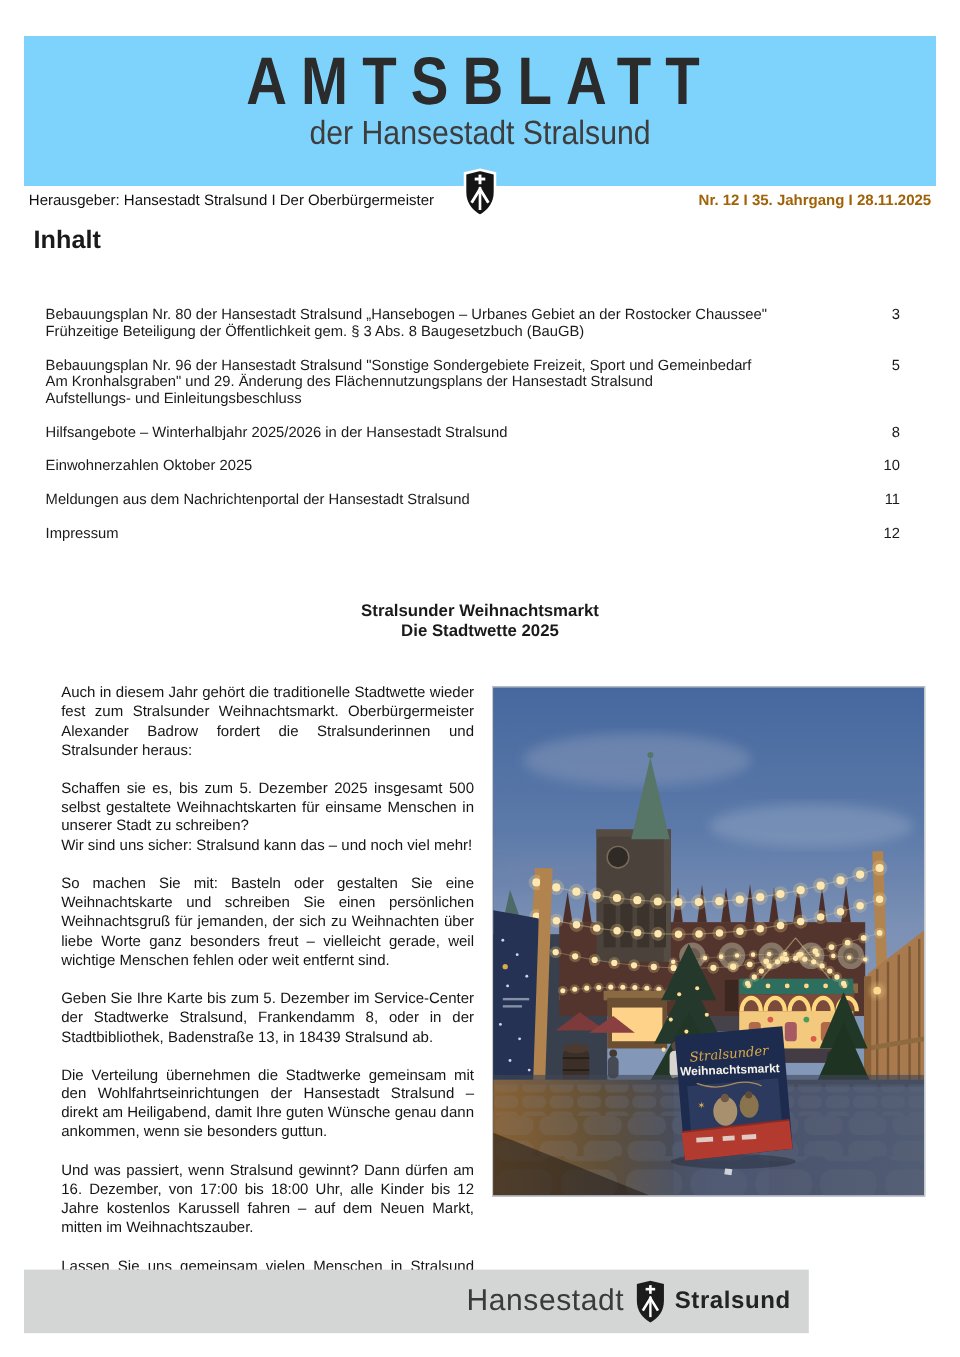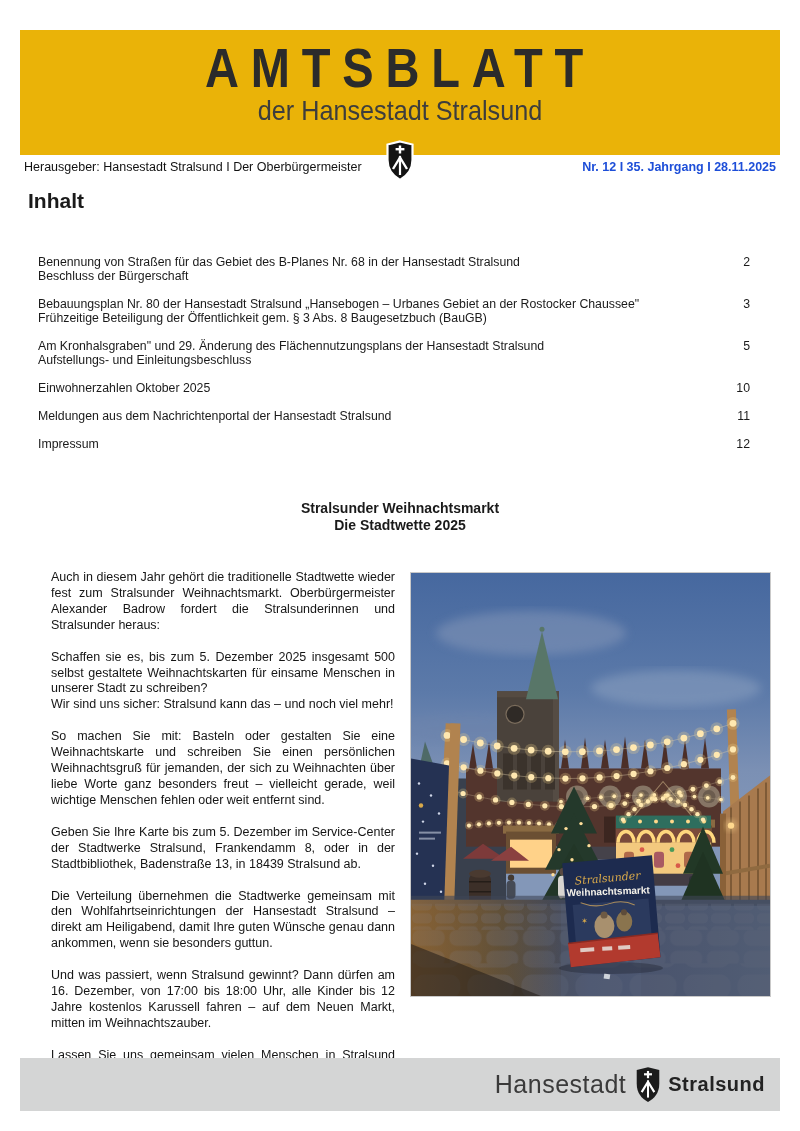--- a/index.html
+++ b/index.html
@@ -1,30 +1,30 @@
 <!DOCTYPE html>
 <html><head>
 <meta charset="utf-8">
 <style>
   html,body{margin:0;padding:0;background:#ffffff;}
   body{width:800px;height:1131px;position:relative;overflow:hidden;
        font-family:"Liberation Sans",sans-serif;color:#1a1a1a;}
   .abs{position:absolute;}
 
   
-  .masthead{left:20px;top:30px;width:760px;height:125px;background:#eab308;text-align:center;}
+  .masthead{left:20px;top:30px;width:760px;height:125px;background:#7dd3fc;text-align:center;}
   .masthead-title{margin:0;padding-top:10px;font-size:56px;font-weight:700;color:#2b2b2b;
       letter-spacing:14px;transform:scaleX(0.84);transform-origin:50% 50%;line-height:1.0;}
   .masthead-sub{margin:0;font-size:28px;font-weight:400;color:#3d3d3d;
       transform:scaleX(0.90);transform-origin:50% 50%;line-height:1.1;}
   .shield-top{left:386px;top:140px;width:28px;height:41px;}
   .pubrow{left:24px;top:159px;width:752px;display:flex;justify-content:space-between;
       font-size:12.5px;line-height:16px;gap:20px;}
   .pub-left{font-weight:500;color:#111;}
-  .pub-right{font-weight:700;color:#1d4ed8;text-align:center;}
+  .pub-right{font-weight:700;color:#a16207;text-align:center;}
 
   
   .inhalt{left:28px;top:189px;font-size:21px;font-weight:700;margin:0;text-align:right;}
   .toc{left:38px;top:255px;width:712px;}
   .toc-entry{display:flex;align-items:flex-start;margin-bottom:14px;}
   .toc-lines{flex:1;padding-right:10px;}
   .toc-line{font-size:12.3px;line-height:14px;}
   .toc-page{width:30px;text-align:right;font-size:12.3px;line-height:14px;}
 
   
@@ -33,21 +33,21 @@
   .text-col{left:35px;top:570px;width:360px;}
   .body-par{margin:0 0 16px 16px;font-size:12.5px;line-height:15.9px;text-align:justify;
       white-space:pre-line;color:#151515;}
 
   
   .photo{left:410px;top:572px;width:359px;height:423px;border:1px solid #c9c9c9;
       box-sizing:content-box;background:#4b6ba1;}
   .photo svg{display:block;width:100%;height:100%;}
 
   
-  .footer{left:20px;top:1058px;width:760px;height:53px;background:#d4d5d5;
+  .footer{left:20px;top:1058px;width:654px;height:53px;background:#d4d5d5;
       display:flex;align-items:center;justify-content:flex-end;padding-right:15px;box-sizing:border-box;}
   .footer-light{font-size:25px;font-weight:400;color:#3a3a3a;letter-spacing:0.5px;}
   .footer-bold{font-size:20px;font-weight:700;color:#232323;letter-spacing:0.5px;}
   .footer-shield{width:26px;height:37px;margin:0 7px 0 9px;}
 </style>
 </head>
 <body>
 
 <header class="abs masthead">
   <h1 class="masthead-title">AMTSBLATT</h1>
@@ -65,44 +65,44 @@
 </div>
 
 <div class="abs pubrow">
   <span class="pub-left">Herausgeber: Hansestadt Stralsund I Der Oberbürgermeister</span>
   <span class="pub-right">Nr. 12 I 35. Jahrgang I 28.11.2025</span>
 </div>
 
 <h2 class="abs inhalt">Inhalt</h2>
 
 <div class="abs toc">
-  <div class="toc-entry">
-    <div class="toc-lines">
-        <div class="toc-line">Benennung von Straßen für das Gebiet des B-Planes Nr. 68 in der Hansestadt Stralsund</div>
-        <div class="toc-line">Beschluss der Bürgerschaft</div>
-      </div>
-    <div class="toc-page">2</div>
-  </div>
 
   <div class="toc-entry">
     <div class="toc-lines">
         <div class="toc-line">Bebauungsplan Nr. 80 der Hansestadt Stralsund „Hansebogen – Urbanes Gebiet an der Rostocker Chaussee"</div>
         <div class="toc-line">Frühzeitige Beteiligung der Öffentlichkeit gem. § 3 Abs. 8 Baugesetzbuch (BauGB)</div>
       </div>
     <div class="toc-page">3</div>
   </div>
 
   <div class="toc-entry">
     <div class="toc-lines">
+        <div class="toc-line">Bebauungsplan Nr. 96 der Hansestadt Stralsund "Sonstige Sondergebiete Freizeit, Sport und Gemeinbedarf</div>
         <div class="toc-line">Am Kronhalsgraben" und 29. Änderung des Flächennutzungsplans der Hansestadt Stralsund</div>
         <div class="toc-line">Aufstellungs- und Einleitungsbeschluss</div>
       </div>
     <div class="toc-page">5</div>
   </div>
 
+  <div class="toc-entry">
+    <div class="toc-lines">
+        <div class="toc-line">Hilfsangebote – Winterhalbjahr 2025/2026 in der Hansestadt Stralsund</div>
+      </div>
+    <div class="toc-page">8</div>
+  </div>
 
   <div class="toc-entry">
     <div class="toc-lines">
         <div class="toc-line">Einwohnerzahlen Oktober 2025</div>
       </div>
     <div class="toc-page">10</div>
   </div>
 
   <div class="toc-entry">
     <div class="toc-lines">

